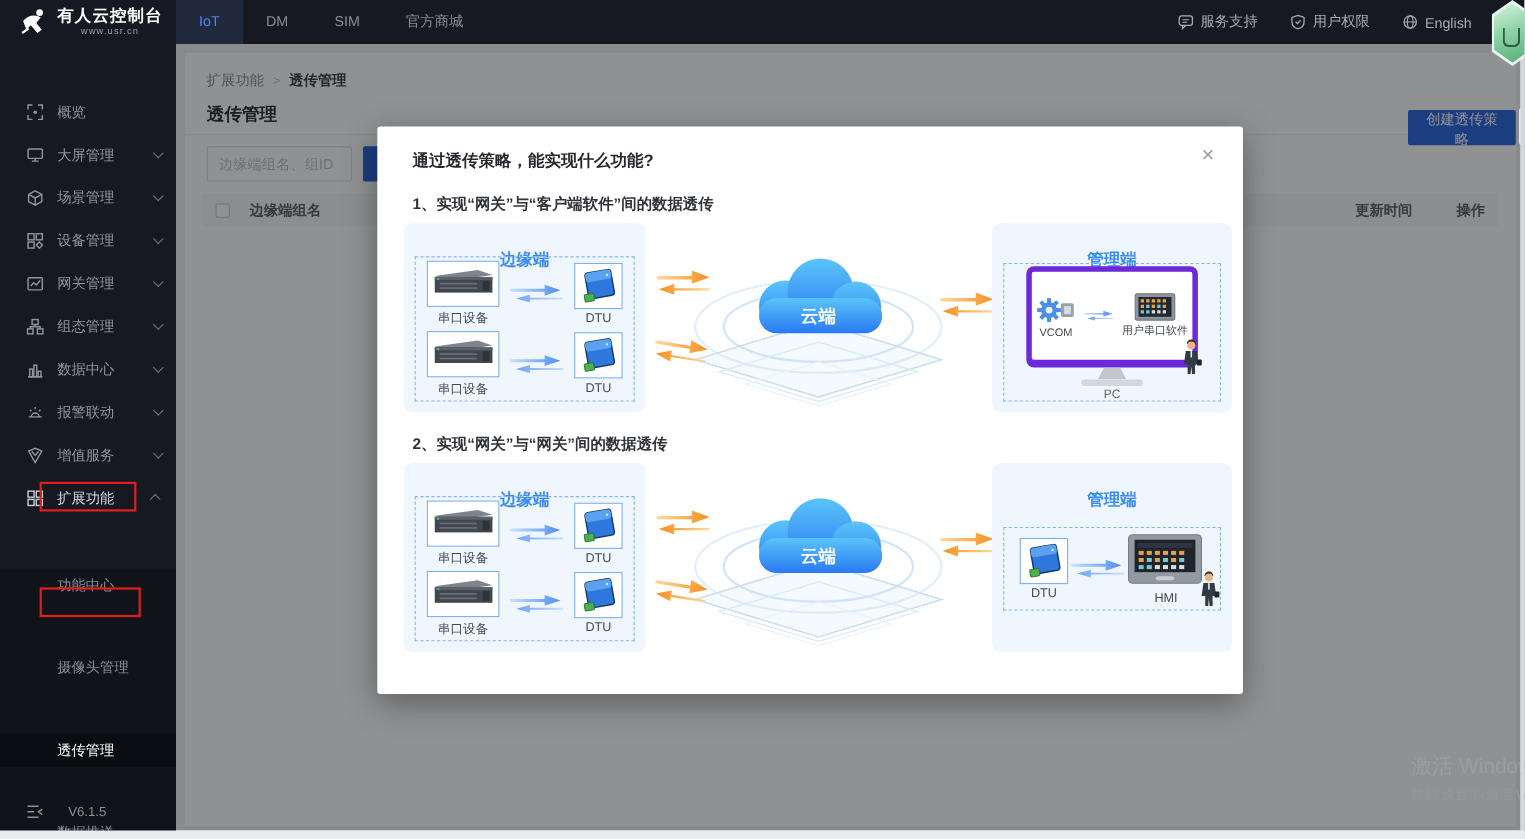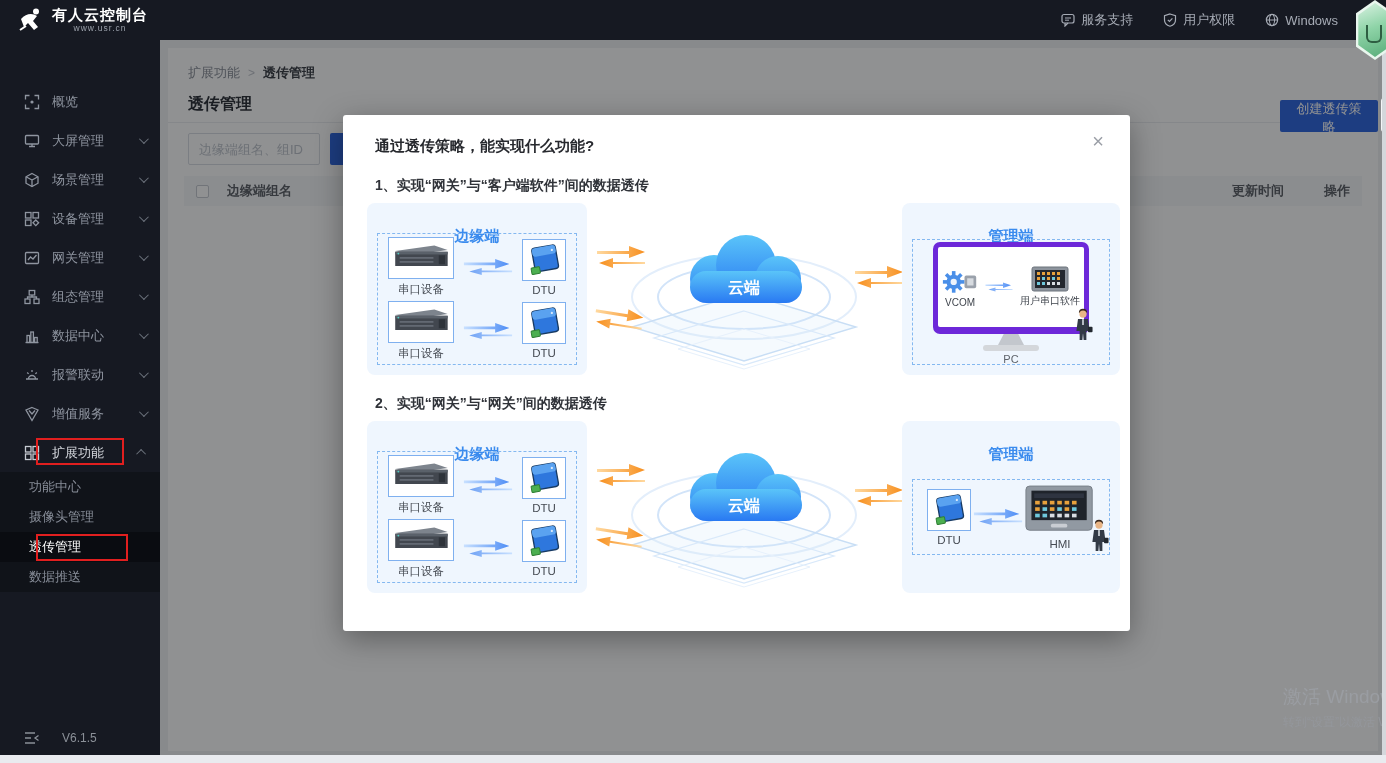--- a/index.html
+++ b/index.html
@@ -26,21 +26,21 @@
 
 .sidebar { position:absolute; left:0; top:40px; width:160px; height:715px; background:#161922; z-index:5; }
 .side-list { padding-top:42px; }
 .side-item { height:39px; display:flex; align-items:center; padding:0 14px 0 24px; color:#8f95a0; cursor:pointer; }
 .side-item .ic { width:16px; height:16px; margin-right:12px; flex:none; display:flex; }
 .side-item .lb { font-size:13px; white-space:nowrap; }
 .side-item.parent-active .lb { color:#d4d7dd; }
 .chev { margin-left:auto; width:7px; height:7px; border-right:1.3px solid #6c727c; border-bottom:1.3px solid #6c727c; transform:rotate(45deg) translateY(-2px); }
 .chev.up { transform:rotate(-135deg) translateY(-2px); }
 .submenu { background:#101319; }
-.sub-item { height:30px; line-height:30px; padding-left:29px; color:#878d98; font-size:13px; cursor:pointer; }
+.sub-item { height:30px; line-height:30px; padding-left:52px; color:#878d98; font-size:13px; cursor:pointer;margin-top:45px; }
 .sub-item.active { background:#0a0c11; color:#ffffff; }
 .side-bottom { position:absolute; left:0; bottom:10px; width:160px; display:flex; align-items:center; padding-left:24px; color:#8b9098; font-size:12px; }
 .side-bottom .ver { margin-left:22px; }
 .red-box { position:absolute; border:2px solid #e11f1f; z-index:60; pointer-events:none; }
 .rb1 { left:36px; top:438px; width:88px; height:27px; }
 .rb2 { left:36px; top:534px; width:92px; height:27px; }
 
 
 .content { position:absolute; left:160px; top:40px; right:0; bottom:8px; background:#f0f2f5; }
 .card { position:absolute; left:8px; top:8px; right:8px; bottom:4px; background:#ffffff; }
@@ -147,20 +147,26 @@
       <svg class="logo-icon" viewBox="0 0 26 26">
           <circle cx="18" cy="4.5" r="3" fill="#fff"></circle>
           <path d="M3 12 C8 6 15 6 19 9 L15 14 L20 20 L16 23 L10 16 L6 20 Z" fill="#fff"></path>
           <path d="M2 23 L8 19" stroke="#fff" stroke-width="2"></path>
         </svg>
       <span class="logo-text">
         <span class="logo-title">有人云控制台</span>
         <span class="logo-sub">www.usr.cn</span>
       </span>
     </div>
+    <div class="tabs">
+      <div class="tab active">IoT</div>
+      <div class="tab">DM</div>
+      <div class="tab">SIM</div>
+      <div class="tab">官方商城</div>
+    </div>
     <div class="top-links">
       <div class="top-link">
         <svg width="14" height="14" viewBox="0 0 14 14">
             <rect x="1" y="1.5" width="12" height="8.5" rx="2" fill="none" stroke="#a6abb5" stroke-width="1.2"></rect>
             <path d="M4 10 L4 13 L7 10" fill="none" stroke="#a6abb5" stroke-width="1.2"></path>
             <path d="M4 5 h6 M4 7.2 h4" stroke="#a6abb5" stroke-width="1"></path>
           </svg>
         <span>服务支持</span>
       </div>
       <div class="top-link">
@@ -169,21 +175,21 @@
             <path d="M4.8 6.8 L6.5 8.5 L9.4 5.4" fill="none" stroke="#a6abb5" stroke-width="1.2"></path>
           </svg>
         <span>用户权限</span>
       </div>
       <div class="top-link">
         <svg width="14" height="14" viewBox="0 0 14 14">
             <circle cx="7" cy="7" r="5.6" fill="none" stroke="#a6abb5" stroke-width="1.2"></circle>
             <ellipse cx="7" cy="7" rx="2.6" ry="5.6" fill="none" stroke="#a6abb5" stroke-width="1"></ellipse>
             <path d="M1.6 7 h10.8" stroke="#a6abb5" stroke-width="1"></path>
           </svg>
-        <span>Windows</span>
+        <span>English</span>
       </div>
     </div>
   </div>
   <div class="avatar-hex">
     <div class="hex-outer">
         <div class="hex-inner"></div>
       </div>
   </div>
 
   <div class="sidebar">

